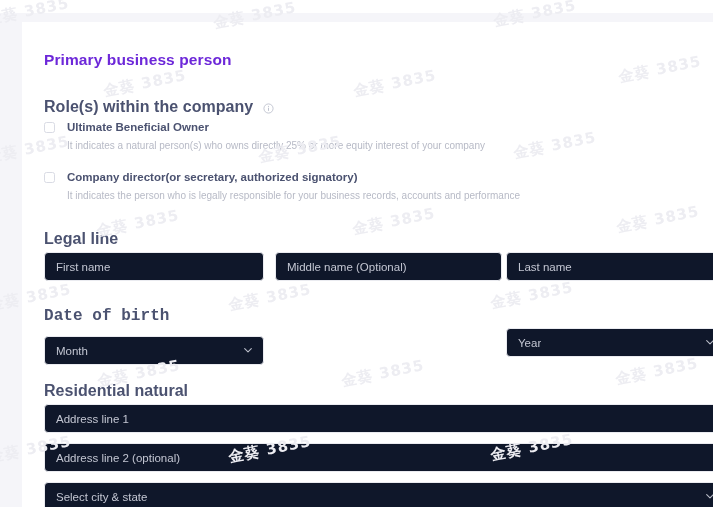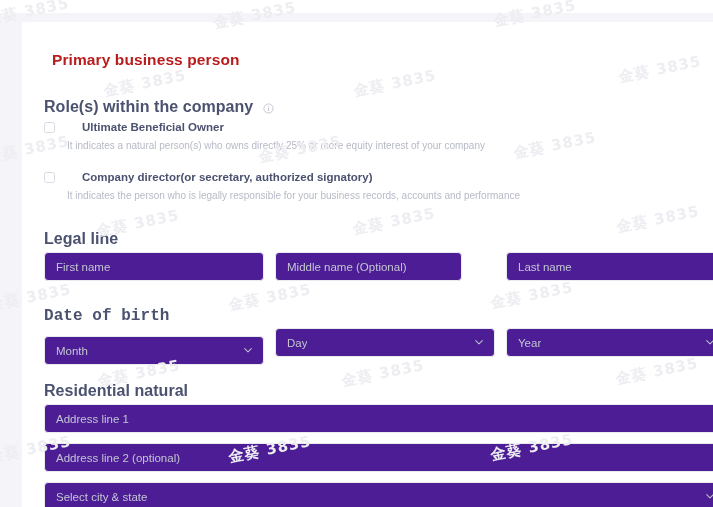--- a/index.html
+++ b/index.html
@@ -83,23 +83,22 @@
     height: 485px;
     z-index: 2;
   }
 
   .page-title {
     position: absolute;
     left: 22px;
     top: 29px;
     font-size: 15.5px;
     font-weight: 700;
-    color: #b91c1c;
+    color: #6d28d9;
     letter-spacing: 0.1px;
-    margin-left: 8px;
   }
 
   .field-label {
     position: absolute;
     font-size: 16px;
     font-weight: 700;
     color: #4b5270;
     letter-spacing: 0.05px;
   }
 
@@ -117,21 +116,21 @@
     top: 1px;
     width: 11px;
     height: 11px;
     border: 1px solid #d9dbe4;
     border-radius: 2.5px;
     background: #ffffff;
     box-sizing: border-box;
   }
   .cb-label {
     position: absolute;
-    left: 38px;
+    left: 23px;
     top: 0;
     font-size: 11.5px;
     font-weight: 600;
     color: #4b5270;
     white-space: nowrap;
   }
   .cb-hint {
     position: absolute;
     left: 23px;
     top: 19px;
@@ -141,21 +140,21 @@
     white-space: nowrap;
   }
 
   
   .inp {
     position: absolute;
     box-sizing: border-box;
     height: 29px;
     border: 1px solid #eaebf0;
     border-radius: 4px;
-    background: #4c1d95;
+    background: #0f172a;
     display: flex;
     align-items: center;
     padding: 0 11px;
   }
   .inp .ph {
     font-size: 11.5px;
     color: #c3c6d2;
     white-space: nowrap;
     overflow: hidden;
   }
@@ -208,47 +207,39 @@
       <span class="cb-label">Company director(or secretary, authorized signatory)</span>
       <span class="cb-hint">It indicates the person who is legally responsible for your business records, accounts and performance</span>
     </div>
 
     <div class="field-label" style="left:22px; top:208px;">Legal line</div>
 
     <div class="inp" style="left:22px; top:230px; width:220px;">
       <span class="ph">First name</span>
     </div>
 
-    <div class="inp" style="left:253px; top:230px; width:187px;">
+    <div class="inp" style="left:253px; top:230px; width:227px;">
       <span class="ph">Middle name (Optional)</span>
     </div>
 
     <div class="inp" style="left:484px; top:230px; width:220px;">
       <span class="ph">Last name</span>
     </div>
 
     <div class="field-label" style="left:22px; top:285px;font-family:Liberation Mono, monospace;">Date of birth</div>
 
     <div class="inp sel" style="left:22px; top:306px; width:220px;margin-top:8px;">
       <span class="ph">Month</span>
       <span class="chev">
         <svg width="8" height="5" viewBox="0 0 8 5">
           <path d="M0.7 0.7 L4 3.9 L7.3 0.7" fill="none" stroke="#b9bcc8" stroke-width="1.1" stroke-linecap="round" stroke-linejoin="round"></path>
         </svg>
       </span>
     </div>
 
-    <div class="inp sel" style="left:253px; top:306px; width:220px;">
-      <span class="ph">Day</span>
-      <span class="chev">
-        <svg width="8" height="5" viewBox="0 0 8 5">
-          <path d="M0.7 0.7 L4 3.9 L7.3 0.7" fill="none" stroke="#b9bcc8" stroke-width="1.1" stroke-linecap="round" stroke-linejoin="round"></path>
-        </svg>
-      </span>
-    </div>
 
     <div class="inp sel" style="left:484px; top:306px; width:220px;">
       <span class="ph">Year</span>
       <span class="chev">
         <svg width="8" height="5" viewBox="0 0 8 5">
           <path d="M0.7 0.7 L4 3.9 L7.3 0.7" fill="none" stroke="#b9bcc8" stroke-width="1.1" stroke-linecap="round" stroke-linejoin="round"></path>
         </svg>
       </span>
     </div>
 

